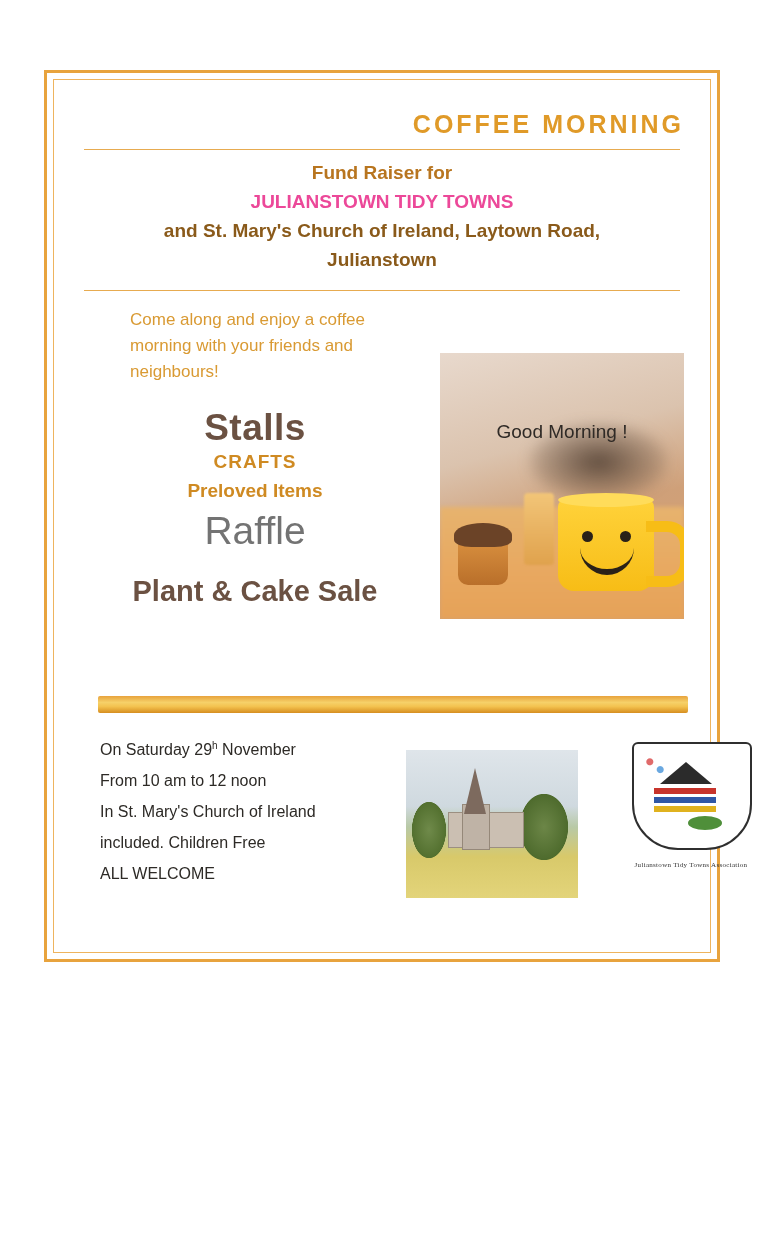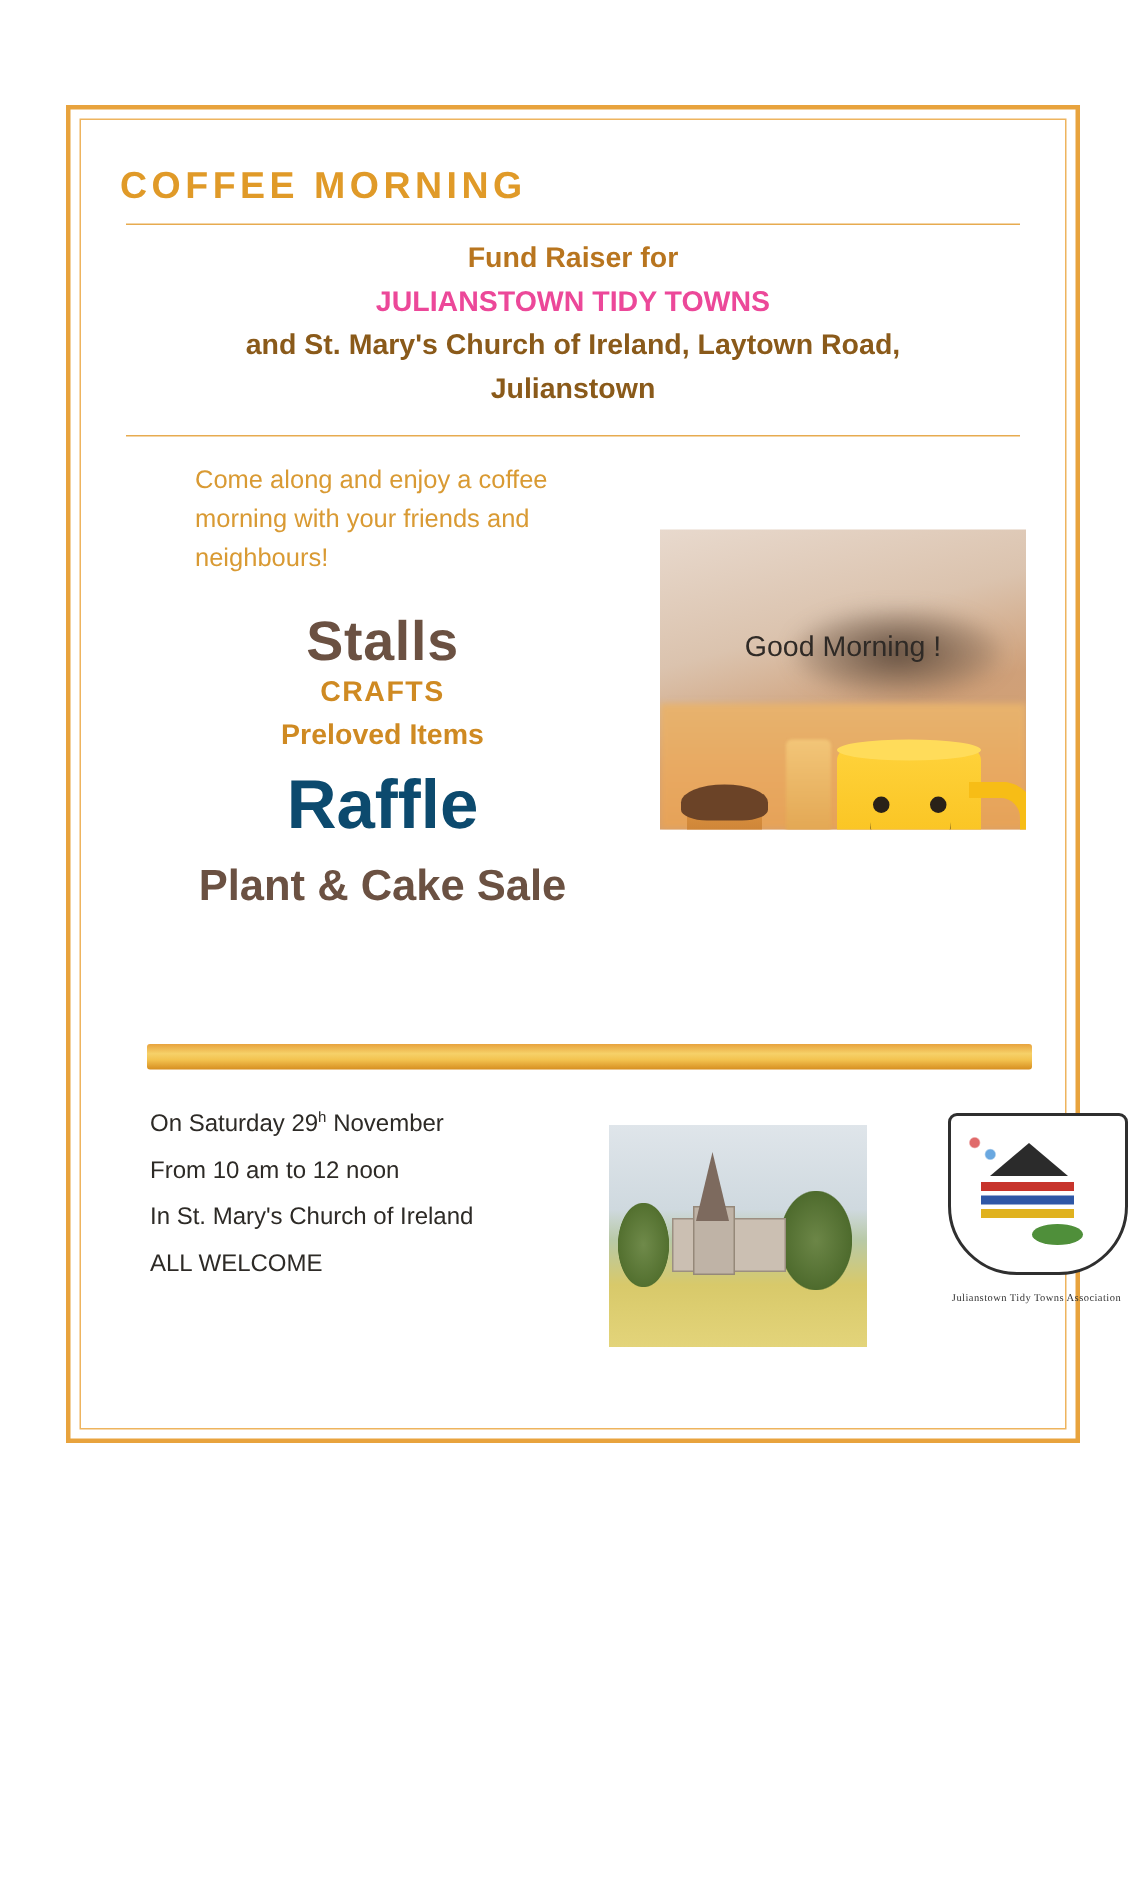--- a/index.html
+++ b/index.html
@@ -39,21 +39,21 @@
   .content {
     position: absolute;
     left: 0; top: 0; right: 0; bottom: 0;
     padding: 0 26px;
     box-sizing: border-box;
   }
 
   
   .title {
     margin-top: 30px;
-    text-align: left;
+    text-align: right;
     font-size: 25px;
     font-weight: bold;
     letter-spacing: 3px;
     color: #e09a28;
   }
   .rule {
     height: 1px;
     background: #e7ab50;
     margin: 10px 4px 0 4px;
   }
@@ -113,43 +113,43 @@
     font-size: 19px;
     font-weight: bold;
     color: #cf8a22;
   }
   .raffle {
     position: absolute;
     left: 0;
     top: 218px;
     width: 350px;
     text-align: center;
-    font-size: 46px;
-    font-weight: bold;
-    color: #0c4a6e;
+    font-size: 39px;
+    font-weight: normal;
+    color: #737373;
   }
   .plantcake {
     position: absolute;
     left: 0;
     top: 278px;
     width: 350px;
     text-align: center;
     font-size: 29px;
     font-weight: bold;
     color: #6b5142;
     line-height: 44px;
   }
 
   
   .photo {
     position: absolute;
     left: 360px;
     top: 62px;
     width: 244px;
-    height: 200px;
+    height: 266px;
     background:
       radial-gradient(circle at 72% 72%, rgba(255,210,60,0.0) 0%, rgba(255,210,60,0.0) 40%, rgba(0,0,0,0) 41%),
       linear-gradient(165deg, #e8d9cd 0%, #dbc3ae 35%, #cfa079 60%, #d9a06a 100%);
     overflow: hidden;
   }
   .photo .blur-dark {
     position: absolute;
     left: 36%; top: 26%;
     width: 58%; height: 30%;
     background: radial-gradient(ellipse at center, rgba(60,45,35,0.75) 0%, rgba(90,70,55,0.25) 60%, rgba(0,0,0,0) 75%);
@@ -390,20 +390,21 @@
       </div>
 
       <div class="goldbar"></div>
 
       <div class="details">
         <div>
           <span>On Saturday 29</span><sup>h</sup><span> November</span>
         </div>
         <div>From 10 am to 12 noon</div>
         <div>In St. Mary's Church of Ireland</div>
+        <div>included. Children Free</div>
         <div>ALL WELCOME</div>
       </div>
 
       <div class="church-photo">
         <div class="tree-l"></div>
         <div class="tree-r"></div>
         <div class="nave"></div>
         <div class="tower"></div>
         <div class="spire"></div>
       </div>

